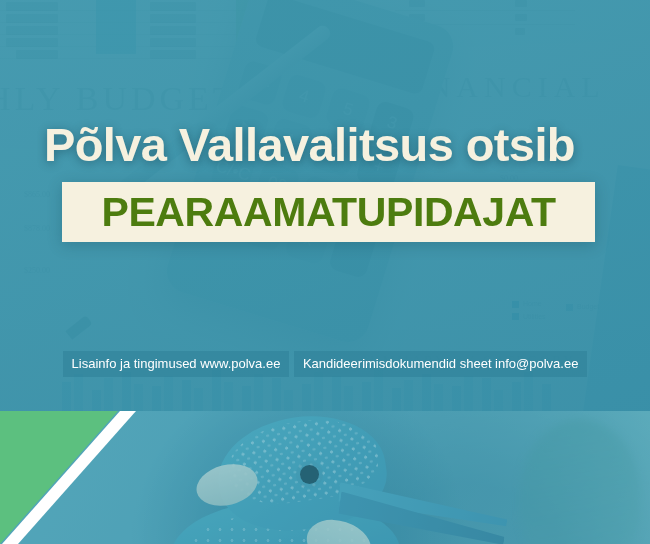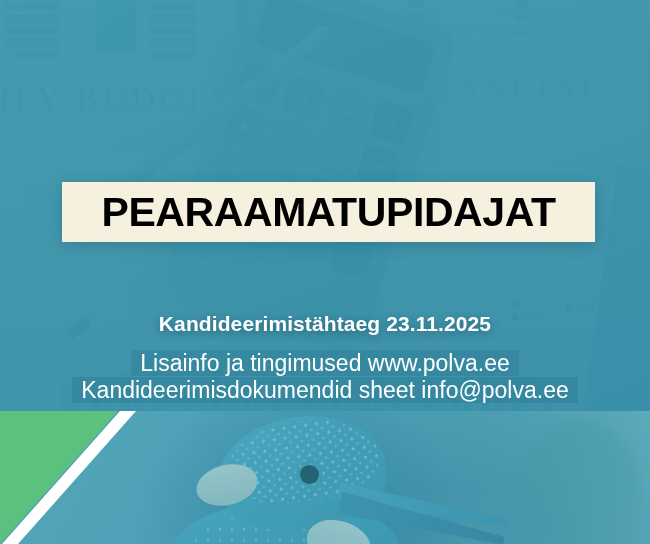--- a/index.html
+++ b/index.html
@@ -130,29 +130,29 @@
     position:absolute;left:44px;top:117px;width:580px;
     color:#f6f1df;font-size:47px;font-weight:bold;letter-spacing:-.6px;
     text-shadow:0 2px 10px rgba(10,45,60,.40);
     white-space:nowrap;
   }
   .role-banner{
     position:absolute;left:62px;top:182px;width:533px;height:60px;
     background:#f6f1df;display:flex;align-items:center;justify-content:center;
     box-shadow:0 3px 14px rgba(10,45,60,.22);
   }
-  .role-banner span{color:#000000;font-size:41px;font-weight:bold;letter-spacing:-.4px;white-space:nowrap;}
+  .role-banner span{color:#4d7c0f;font-size:41px;font-weight:bold;letter-spacing:-.4px;white-space:nowrap;}
 
   .deadline{
     position:absolute;left:0;top:312px;width:650px;text-align:center;
     color:#ffffff;font-size:21px;font-weight:bold;letter-spacing:.1px;
     text-shadow:0 2px 8px rgba(10,45,60,.45);
   }
   .info-lines{position:absolute;left:0;top:350px;width:650px;text-align:center;}
-  .info-line{display:inline-block;color:#ffffff;font-size:23px;line-height:24px;
+  .info-line{display:inline-block;color:#ffffff;font-size:13px;line-height:24px;
     background:rgba(45,128,152,.55);padding:1px 9px;white-space:nowrap;}
   .info-line2{margin-top:1px;}
 </style>
 </head>
 <body>
 
 <div class="poster">
 
   <div class="top-section">
 
@@ -278,26 +278,26 @@
           <span class="alt" style="left:432px;height:22px"></span>
         <span style="left:450px;height:30px"></span>
           <span class="alt" style="left:462px;height:40px"></span>
         <span style="left:480px;height:28px"></span>
       </div>
     </div>
 
     <div class="teal-wash"></div>
     <div class="teal-wash2"></div>
 
+    <div class="headline">Põlva Vallavalitsus otsib</div>
 
     <div class="role-banner">
       <span>PEARAAMATUPIDAJAT</span>
     </div>
 
-    <div class="deadline">Kandideerimistähtaeg  23.11.2025</div>
 
     <div class="info-lines">
       <div class="info-line">Lisainfo ja tingimused www.polva.ee</div>
       <div class="info-line info-line2">Kandideerimisdokumendid sheet info@polva.ee</div>
     </div>
   </div>
 
   <div class="bottom-section">
     <div class="bird-photo">
       <div class="bird-bg-blur"></div>

